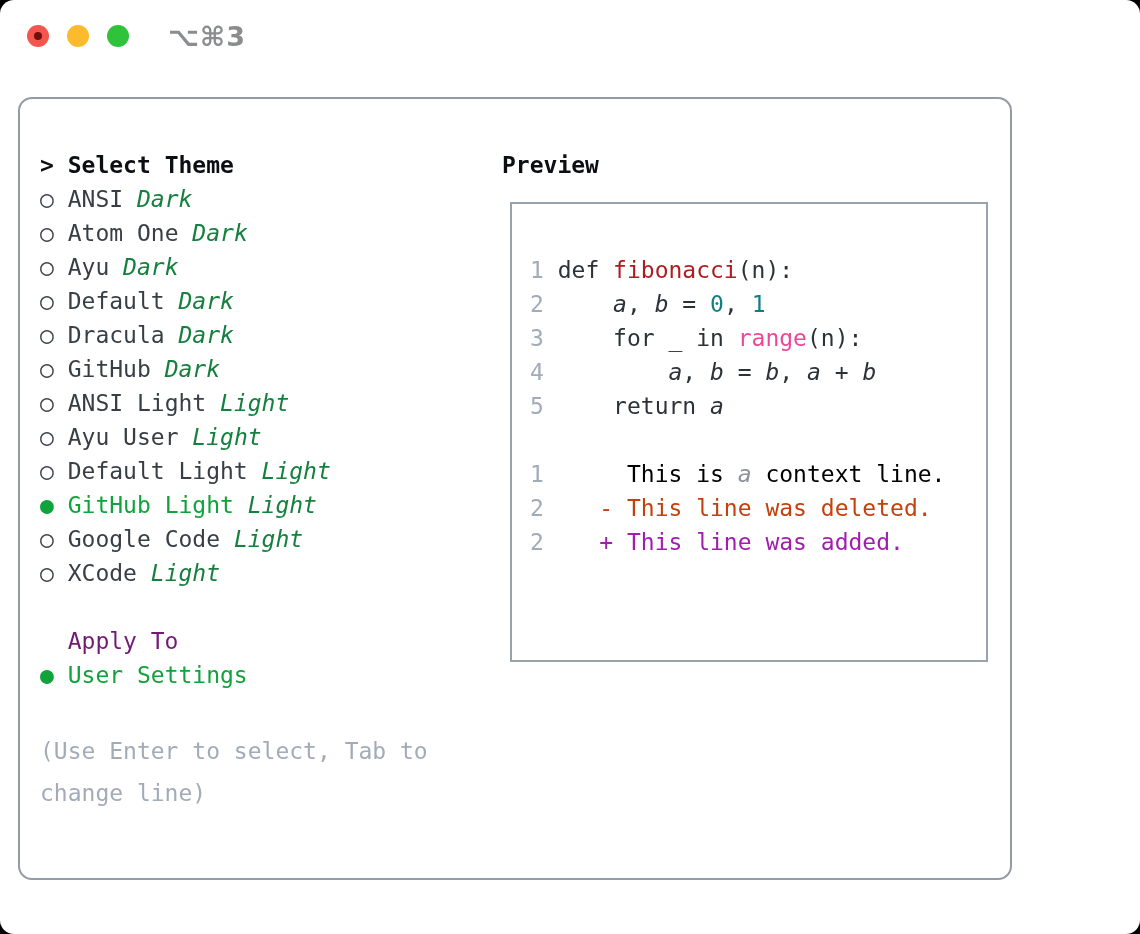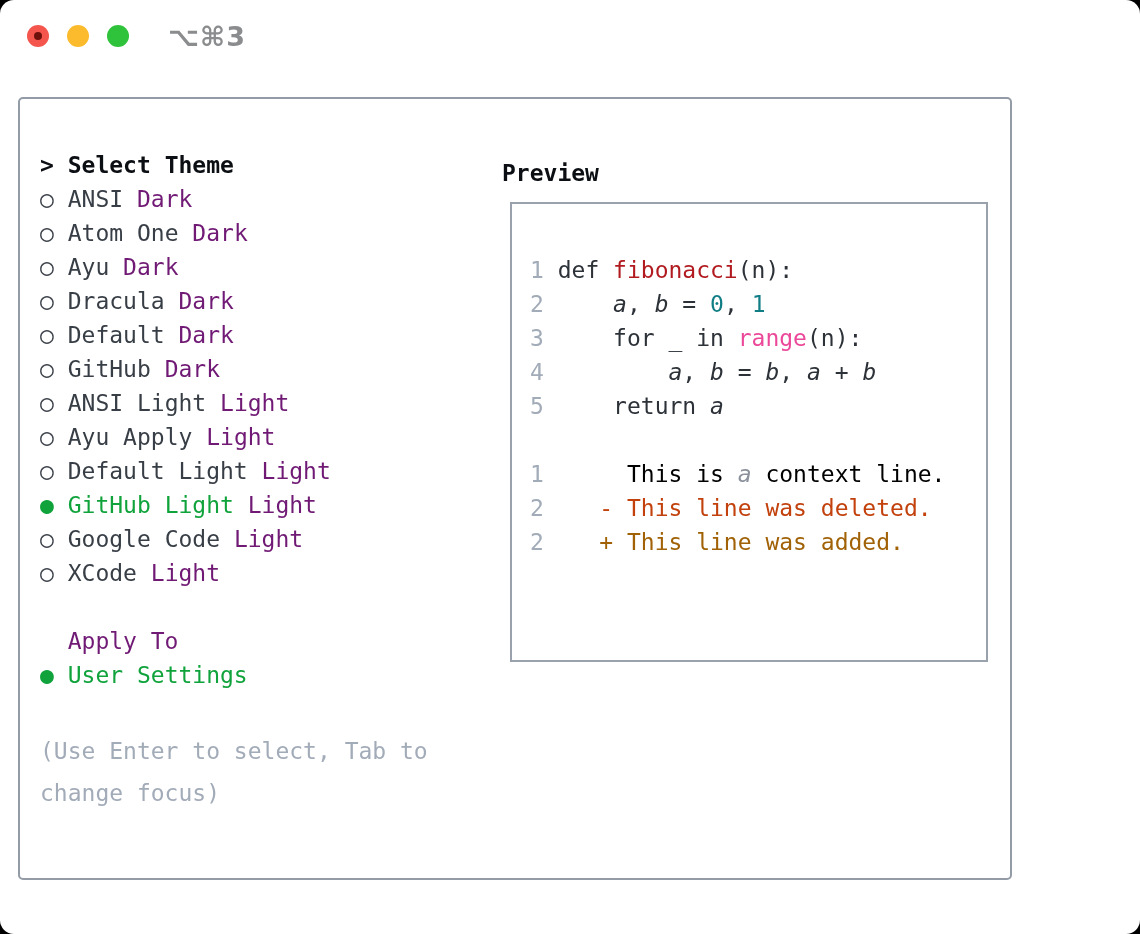--- a/index.html
+++ b/index.html
@@ -20,54 +20,54 @@
   .tl-dot { position:absolute; left:7px; top:7px; width:8px; height:8px; border-radius:50%; background:#6e100c; }
   .window-title {
     position:absolute; left:168px; top:21px;
     font-family:"DejaVu Sans", sans-serif; font-weight:700;
     font-size:27px; color:#8a8c8e; letter-spacing:1px;
   }
 
   
   .panel {
     position:absolute; left:18px; top:97px; width:994px; height:783px;
-    border:2px solid #939ba6; border-radius:5px; box-sizing:border-box;
+    border:2px solid #939ba6; border-radius:14px; box-sizing:border-box;
     background:#fff;
   }
 
   .line { height:34px; line-height:34px; font-size:23px; white-space:pre; color:#383e46; }
   .blank { height:34px; }
 
   
   .left-col { position:absolute; left:20px; top:49px; }
   .hdr   { font-weight:700; color:#0b0e12; }
   .prefix{ font-weight:700; color:#0b0e12; }
   .marker { color:#42474f; }
-  .muted { color:#701a75; }
+  .muted { color:#15803d;font-style:italic; }
   .sel   { color:#10a33c; }
   .apply-header { padding-left:2ch; color:#701a75; }
   .hint  { color:#a2abb8;margin-top:8px; }
 
   
-  .preview-header { position:absolute; left:482px; top:57px; }
+  .preview-header { position:absolute; left:482px; top:49px; }
   .preview-box {
     position:absolute; left:490px; top:103px; width:478px; height:460px;
     border:2px solid #99a1ad; box-sizing:border-box; background:#fff;
     padding:49px 0 0 18px; overflow:hidden;
   }
   .lineno   { color:#a2abb8; }
   .tok-fg   { color:#2d3239; }
   .tok-func { color:#b11b20; }
   .tok-num  { color:#117d84; }
   .tok-builtin { color:#ec4899; }
   .tok-var  { color:#2d3239; font-style:italic; }
   .tok-ctx  { color:#000000; }
   .tok-ctx-var { color:#8b929c; font-style:italic; }
   .tok-del  { color:#c2410c; }
-  .tok-add  { color:#a16207;margin-top:28px; }
+  .tok-add  { color:#a21caf;margin-top:28px; }
 </style>
 </head>
 <body>
 
 <div class="window">
 
   <div class="titlebar">
     <span class="tl tl-red">
         <span class="tl-dot"></span>
       </span>
@@ -78,43 +78,43 @@
 
   <div class="panel">
 
     <div class="left-col">
       <div class="line"><span class="prefix">&gt;</span><span> </span><span class="hdr">Select Theme</span></div>
 
       <div id="theme-list">
           <div class="line"><span class="marker">○</span><span class=""> ANSI </span><span class="muted">Dark</span></div>
           <div class="line"><span class="marker">○</span><span class=""> Atom One </span><span class="muted">Dark</span></div>
           <div class="line"><span class="marker">○</span><span class=""> Ayu </span><span class="muted">Dark</span></div>
+          <div class="line"><span class="marker">○</span><span class=""> Default </span><span class="muted">Dark</span></div>
           <div class="line"><span class="marker">○</span><span class=""> Dracula </span><span class="muted">Dark</span></div>
-          <div class="line"><span class="marker">○</span><span class=""> Default </span><span class="muted">Dark</span></div>
           <div class="line"><span class="marker">○</span><span class=""> GitHub </span><span class="muted">Dark</span></div>
           <div class="line"><span class="marker">○</span><span class=""> ANSI Light </span><span class="muted">Light</span></div>
-          <div class="line"><span class="marker">○</span><span class=""> Ayu Apply </span><span class="muted">Light</span></div>
+          <div class="line"><span class="marker">○</span><span class=""> Ayu User </span><span class="muted">Light</span></div>
           <div class="line"><span class="marker">○</span><span class=""> Default Light </span><span class="muted">Light</span></div>
           <div class="line"><span class="sel">●</span><span class="sel"> GitHub Light </span><span class="muted">Light</span></div>
           <div class="line"><span class="marker">○</span><span class=""> Google Code </span><span class="muted">Light</span></div>
           <div class="line"><span class="marker">○</span><span class=""> XCode </span><span class="muted">Light</span></div>
         </div>
 
       <div class="line blank"></div>
 
       <div class="line apply-header"><span>Apply To</span></div>
 
       <div id="apply-list">
           <div class="line"><span class="sel">●</span><span class="sel"> User Settings</span></div>
         </div>
 
       <div class="line blank"></div>
 
       <div class="line hint">(Use Enter to select, Tab to</div>
-      <div class="line hint">change focus)</div>
+      <div class="line hint">change line)</div>
     </div>
 
     <div class="line preview-header"><span class="hdr">Preview</span></div>
 
     <div class="preview-box">
       <div id="code-lines">
           <div class="line"><span class="lineno">1 </span><span class="tok-fg">def </span><span class="tok-func">fibonacci</span><span class="tok-fg">(n):</span></div>
           <div class="line"><span class="lineno">2 </span><span class="tok-fg">    </span><span class="tok-var">a</span><span class="tok-fg">, </span><span class="tok-var">b</span><span class="tok-fg"> = </span><span class="tok-num">0</span><span class="tok-fg">, </span><span class="tok-num">1</span></div>
           <div class="line"><span class="lineno">3 </span><span class="tok-fg">    for _ in </span><span class="tok-builtin">range</span><span class="tok-fg">(n):</span></div>
           <div class="line"><span class="lineno">4 </span><span class="tok-fg">        </span><span class="tok-var">a</span><span class="tok-fg">, </span><span class="tok-var">b</span><span class="tok-fg"> = </span><span class="tok-var">b</span><span class="tok-fg">, </span><span class="tok-var">a</span><span class="tok-fg"> + </span><span class="tok-var">b</span></div>

